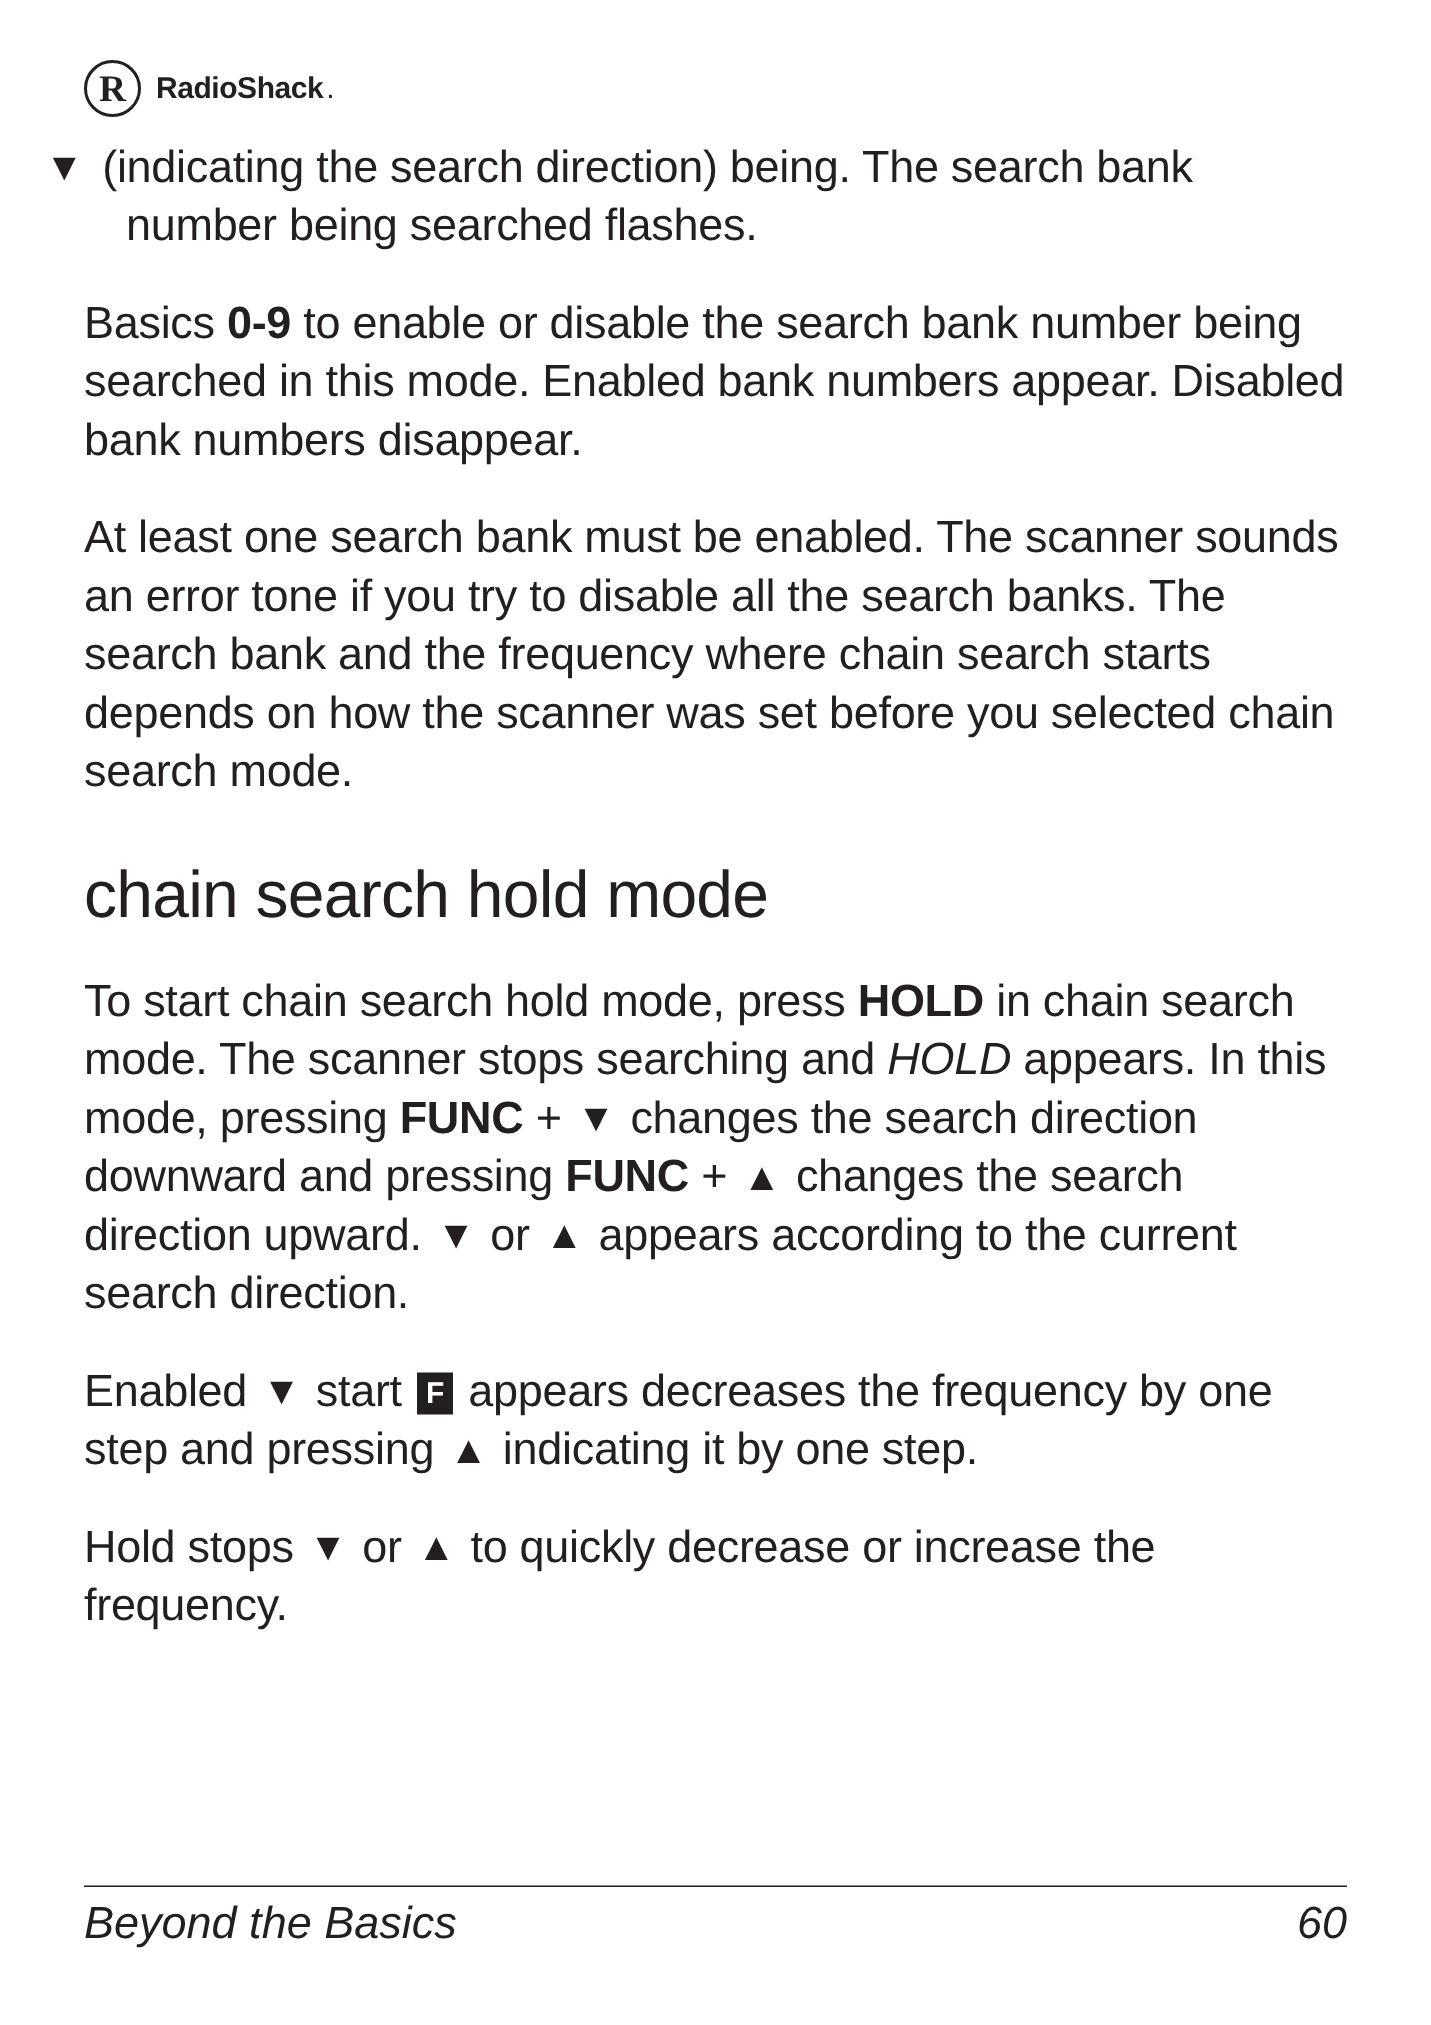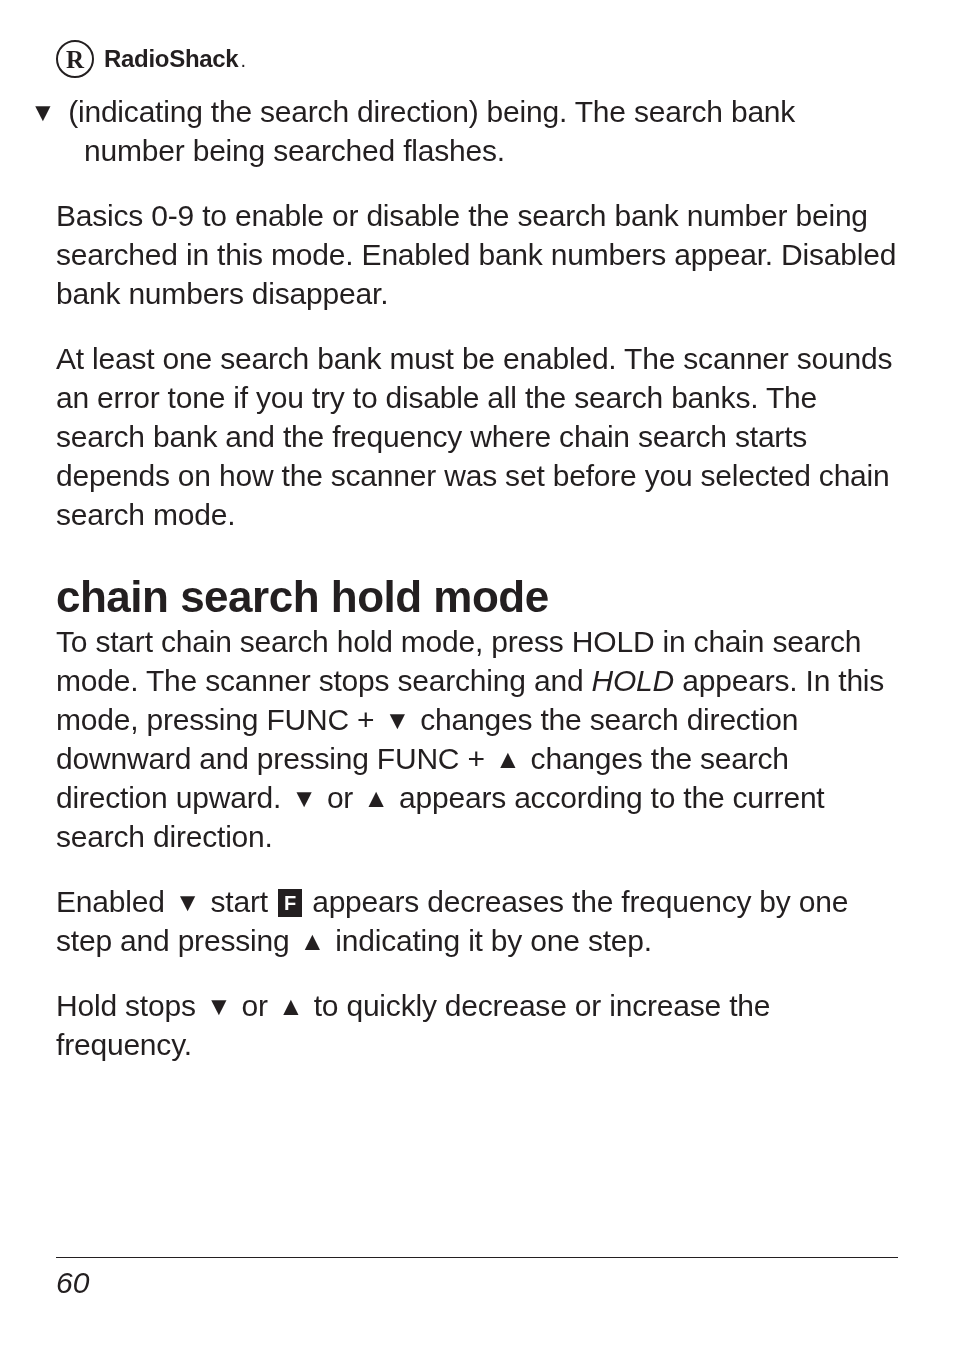--- a/index.html
+++ b/index.html
@@ -11,40 +11,40 @@
     display: flex;
     flex-direction: column;
   }
   .logo-row { display: flex; align-items: center; gap: 10px; margin-bottom: 14px; }
   .logo-r {
     width: 38px; height: 38px; border: 2.5px solid #231f20; border-radius: 50%;
     display: inline-flex; align-items: center; justify-content: center;
     font-family: Georgia, "Times New Roman", serif; font-weight: 700; font-size: 25px;
     line-height: 1;
   }
-  .logo-text { font-weight: 800; font-size: 24px; letter-spacing: -0.3px; }
+  .logo-text { font-weight: 800; font-size: 20px; letter-spacing: -0.3px; }
   .logo-dot { font-size: 20px; margin-left: 2px; }
   .body-text { font-size: 30px; line-height: 1.3; letter-spacing: -0.2px; margin-bottom: 26px; }
   .body-text:last-of-type { margin-bottom: 0; }
-  .keybold { font-weight: 400; }
+  .keybold { font-weight: 700; }
   .ital { font-style: italic; }
   .tri {
     display: inline-block; font-size: 26px; line-height: 1;
     vertical-align: middle; position: relative; top: -2px;
     padding: 0 2px;
   }
   .fbox {
     display: inline-flex; align-items: center; justify-content: center;
     width: 24px; height: 28px; background: #231f20; color: #fff;
     font-weight: 700; font-size: 20px; line-height: 1;
     position: relative; top: -2px; margin: 0 2px;
   }
   h2.section {
-    font-size: 44px; font-weight: 700; letter-spacing: -0.5px;
-    margin-top: 12px; margin-bottom: 0;
+    font-size: 44px; font-weight: 400; letter-spacing: -0.5px;
+    margin-top: 12px; margin-bottom: 26px;
   }
   .spacer { flex: 1 1 auto; }
   .footer-rule { border: none; border-top: 1.5px solid #231f20; margin-bottom: 8px; }
   .footer-row { display: flex; justify-content: space-between; font-style: italic; font-size: 30px; }
   .para-indent { padding-left: 28px; text-indent: -28px; }
 </style>
 </head>
 <body>
 
 <div class="logo-row">
@@ -78,14 +78,15 @@
 </p>
 
 <p class="body-text">
   <span>Hold stops </span><span class="tri">▼</span><span> or </span><span class="tri">▲</span><span> to quickly decrease or increase the frequency.</span>
 </p>
 
 <div class="spacer"></div>
 
 <hr class="footer-rule">
 <div class="footer-row">
+  <span>Beyond the Basics</span>
   <span>60</span>
 </div>
 
 </body></html>

